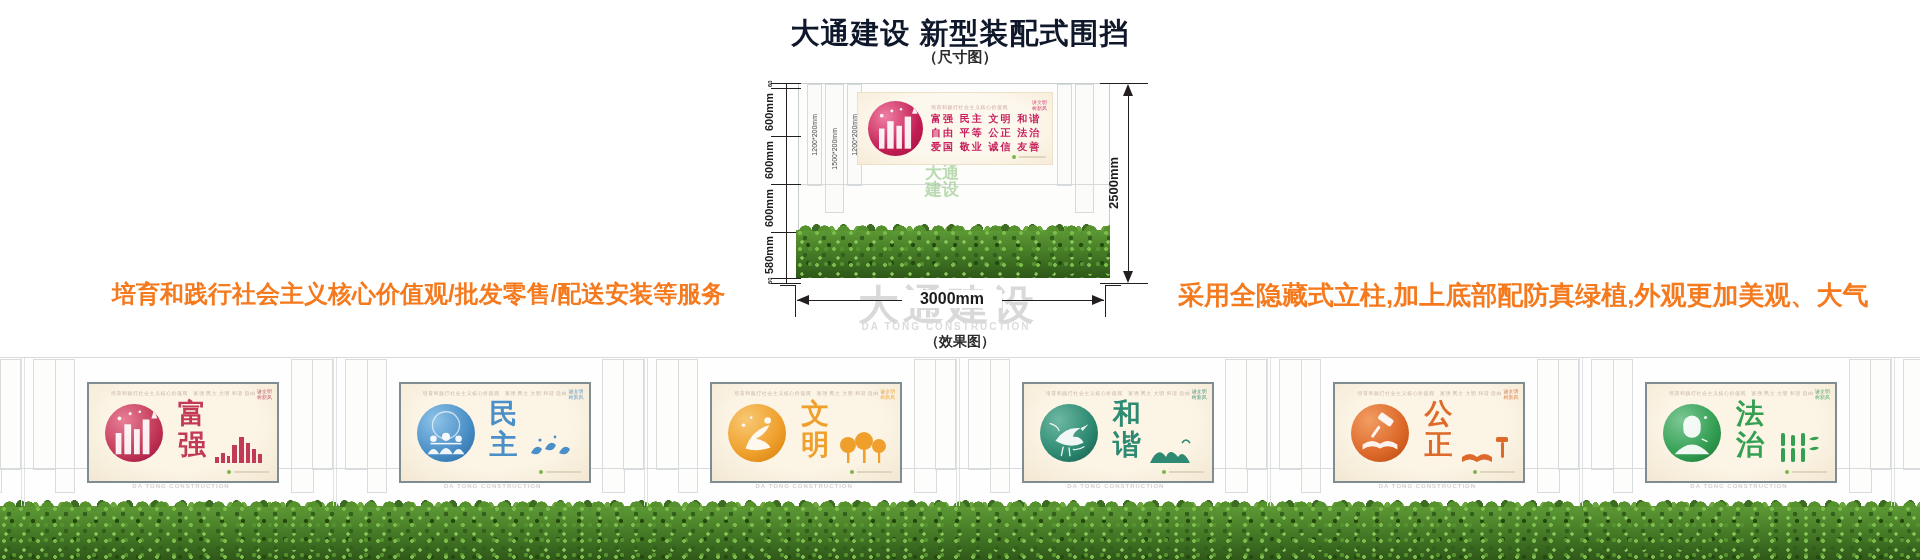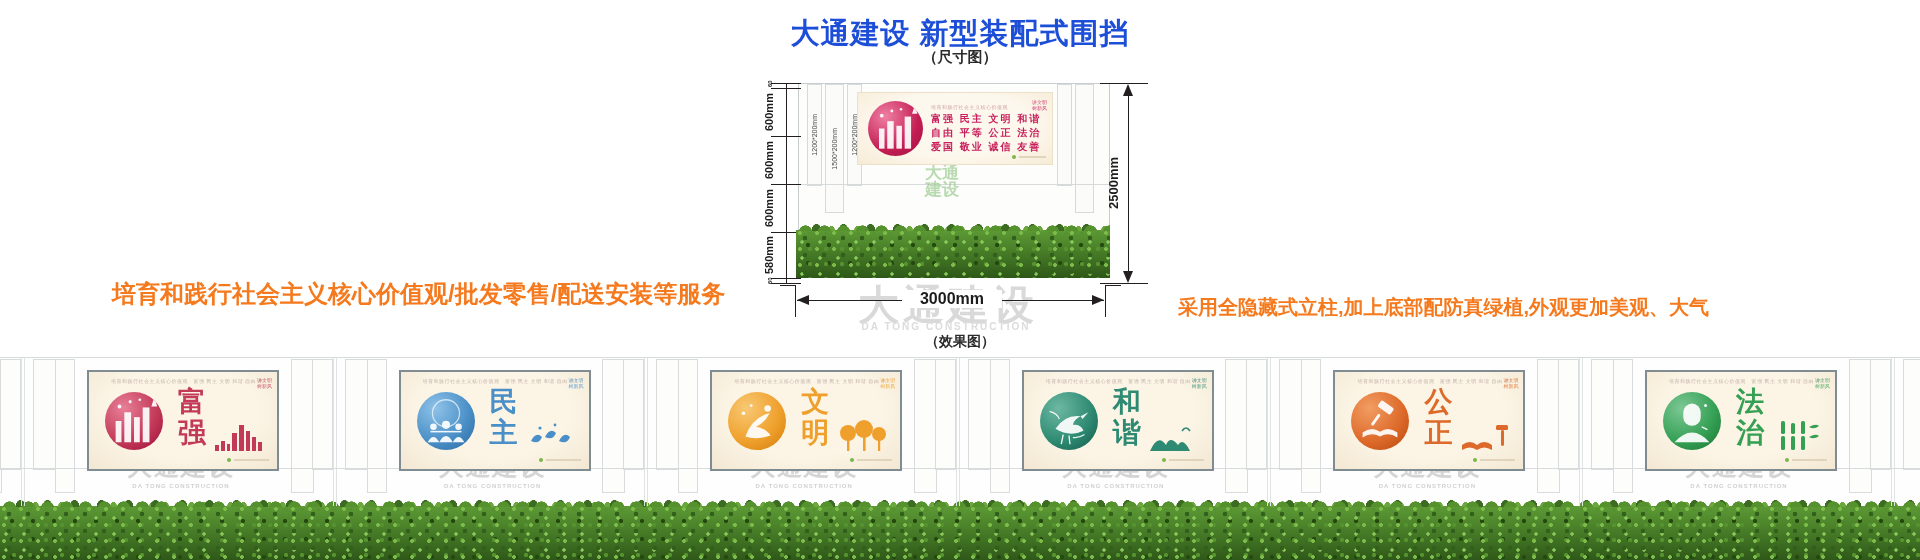--- a/index.html
+++ b/index.html
@@ -1,24 +1,24 @@
 <!DOCTYPE html>
 <html><head>
 <meta charset="utf-8">
 <style>
   html,body{margin:0;padding:0;}
   body{width:1920px;height:560px;position:relative;overflow:hidden;background:#ffffff;
        font-family:"Liberation Sans","DejaVu Sans",sans-serif;}
   .abs{position:absolute;}
   
-  .title{left:0;right:0;top:14px;text-align:center;font-size:29px;font-weight:bold;color:#1d4ed8;letter-spacing:1px;}
+  .title{left:0;right:0;top:14px;text-align:center;font-size:29px;font-weight:bold;color:#0f172a;letter-spacing:1px;}
   .subtitle{left:0;right:0;top:48px;text-align:center;font-size:15px;font-weight:bold;color:#2b2b2b;}
   .note{top:278px;font-size:24px;font-weight:bold;color:#f5791d;white-space:nowrap;}
   .note-left{left:112px;}
-  .note-right{left:1178px;font-size:20px;margin-top:16px;}
+  .note-right{left:1178px;font-size:26px;}
   
   .board{left:798px;top:83px;width:310px;height:150px;background:#fdfdfc;border:1px solid #c8cdcf;}
   .strip{position:absolute;border:1px solid #d6dadb;background:#fbfbfa;display:flex;align-items:center;justify-content:center;}
   .strip span{writing-mode:vertical-rl;transform:rotate(180deg);font-size:7px;color:#4a4a4a;white-space:nowrap;}
   .joint{position:absolute;left:0;right:0;top:100px;height:1px;background:#d6dadb;}
   .green-wm{position:absolute;left:126px;top:80px;width:40px;font-size:17px;line-height:17px;font-weight:bold;
             color:rgba(140,195,125,.6);word-break:break-all;}
   .sign{left:857px;top:92px;width:194px;height:71px;background:radial-gradient(ellipse at 50% 45%,#fdf8ee 55%,#f6ebd6);
         border:1px solid #ece0c9;}
   .sign-circle{position:absolute;left:10px;top:8px;width:55px;height:55px;border-radius:50%;overflow:hidden;
@@ -40,22 +40,22 @@
   .effect{left:0;right:0;top:333px;text-align:center;font-size:14px;font-weight:bold;color:#2b2b2b;}
   .dim-3000{left:902px;top:290px;width:100px;text-align:center;font-size:16px;font-weight:bold;color:#1c1c1c;background:#fff;}
   
   .fence{left:0;top:357px;width:1920px;height:203px;background:#fefefe;border-top:1px solid #d8dbdc;overflow:hidden;}
   .slat{position:absolute;top:1px;border:1px solid #d9dcdd;background:#fdfdfc;}
   .seam{position:absolute;top:0;width:1px;height:148px;background:#e0e3e4;}
   .fjoint{position:absolute;left:0;top:110px;width:1920px;height:1px;background:#d8dbdc;z-index:1;}
   .fence-wm{position:absolute;top:92px;width:140px;text-align:center;z-index:2;}
   .fence-wm .cn{font-size:25px;font-weight:bold;color:rgba(178,178,178,.55);letter-spacing:2px;white-space:nowrap;}
   .fence-wm .en{font-size:6px;font-weight:bold;color:rgba(178,178,178,.6);letter-spacing:1px;white-space:nowrap;}
-  .panel{position:absolute;top:12px;width:188px;height:97px;border:2px solid #7f8d93;z-index:3;
-         background:radial-gradient(ellipse at 50% 40%,#fcf5e6 55%,#f2e7d2);}
+  .panel{position:absolute;top:24px;width:188px;height:97px;border:2px solid #7f8d93;z-index:3;
+         background:radial-gradient(ellipse at 50% 40%,#fcf5e6 55%,#f2e7d2);font-family:Liberation Serif, serif;}
   .panel-header{position:absolute;left:22px;right:12px;top:6px;font-size:5px;color:#c5b3ab;
                 white-space:nowrap;overflow:hidden;letter-spacing:.5px;}
   .panel-corner{position:absolute;right:5px;top:5px;font-size:5px;line-height:6px;text-align:right;color:var(--c);opacity:.8;}
   .panel-circle{position:absolute;left:16px;top:20px;width:58px;height:58px;border-radius:50%;overflow:hidden;
         background:radial-gradient(circle at 32% 28%,var(--cl),var(--c) 58%,var(--cd) 92%);}
   .panel-circle svg{width:100%;height:100%;}
   .panel-word{position:absolute;left:86px;top:14px;width:34px;font-size:28px;line-height:31px;font-weight:bold;
         color:var(--c);text-align:center;word-break:break-all;}
   .panel-icon{position:absolute;right:12px;bottom:16px;width:52px;height:34px;}
   .panel-icon svg{width:100%;height:100%;}

